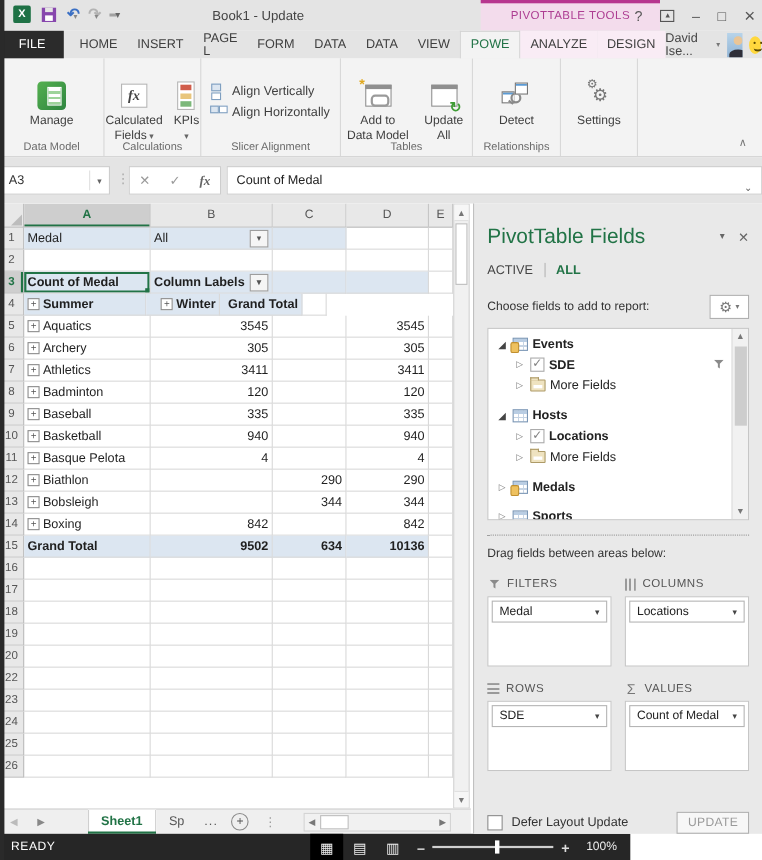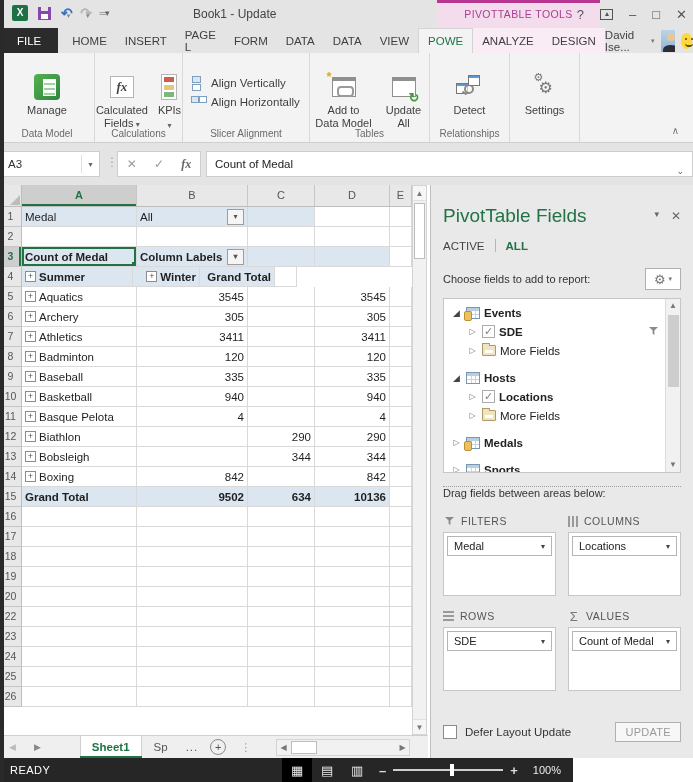--- a/index.html
+++ b/index.html
@@ -194,32 +194,32 @@
     background:#eec15f;border:1px solid #c08f2f;border-radius:2px}
   .fold{width:14px;height:11px;background:#efe3c0;border:1px solid #ad9a67;border-radius:1px;position:relative;flex:none}
   .fold::before{content:'';position:absolute;top:-3px;left:-1px;width:6px;height:2px;background:#efe3c0;border:1px solid #ad9a67;border-bottom:none}
   .fold::after{content:'';position:absolute;left:2px;bottom:2px;right:2px;height:3px;background:#fff}
   .frowfilt{margin-left:auto;margin-right:2px;display:flex}
   .flscroll{position:absolute;right:0;top:0;bottom:0;width:15px;background:#f1f1f1;border-left:1px solid #dcdcdc}
   .flarrow{height:14px;text-align:center;font-size:8px;color:#777;line-height:14px}
   .flarrow.bot{position:absolute;bottom:0;left:0;right:0}
   .flthumb{position:absolute;left:2px;top:16px;width:11px;height:72px;background:#cdcdcd}
   .dotsep{border-top:1px dotted #9f9f9f;margin-top:13px}
-  .draglbl{font-size:11px;color:#333;}
+  .draglbl{font-size:11px;color:#333;margin-top:10px}
   .areas{display:grid;grid-template-columns:1fr 1fr;column-gap:12px;row-gap:12px;margin-top:14px}
   .ahdr{display:flex;align-items:center;gap:6px;font-size:10.5px;color:#555;letter-spacing:.5px;height:16px}
   .abox{background:#fff;border:1px solid #c6c6c6;height:64px;margin-top:3px;padding:3px}
   .chip{height:20px;border:1px solid #b5b5b5;background:#fff;display:flex;align-items:center;
     padding:0 6px;font-size:11px;color:#222}
   .chipdd{margin-left:auto;font-size:8px;color:#444}
   .aicon{display:inline-flex;width:12px;height:11px;align-items:center;justify-content:center;flex:none}
   .ai-columns{background:repeating-linear-gradient(90deg,#9a9a9a 0 2px,transparent 2px 4px);width:10px}
   .ai-rows{background:repeating-linear-gradient(180deg,#9a9a9a 0 2px,transparent 2px 4px);width:11px}
   .ai-sigma{font-size:13px;color:#777;line-height:11px}
-  .panebottom{position:absolute;left:12px;right:12px;bottom:16px;display:flex;align-items:center}
+  .panebottom{position:absolute;left:12px;right:12px;bottom:0;display:flex;align-items:center}
   .deferbox{width:14px;height:14px;border:1px solid #8a8a8a;background:#fff;flex:none}
   .deferlbl{font-size:11.5px;color:#333;margin-left:8px}
   .updatebtn{margin-left:auto;border:1px solid #b0b0b0;background:#f7f7f7;color:#9a9a9a;
     font-size:11px;padding:3px 9px;letter-spacing:.3px}
 </style>
 </head>
 <body>
 
 <div class="frame">
   <div class="edge-left"></div>

